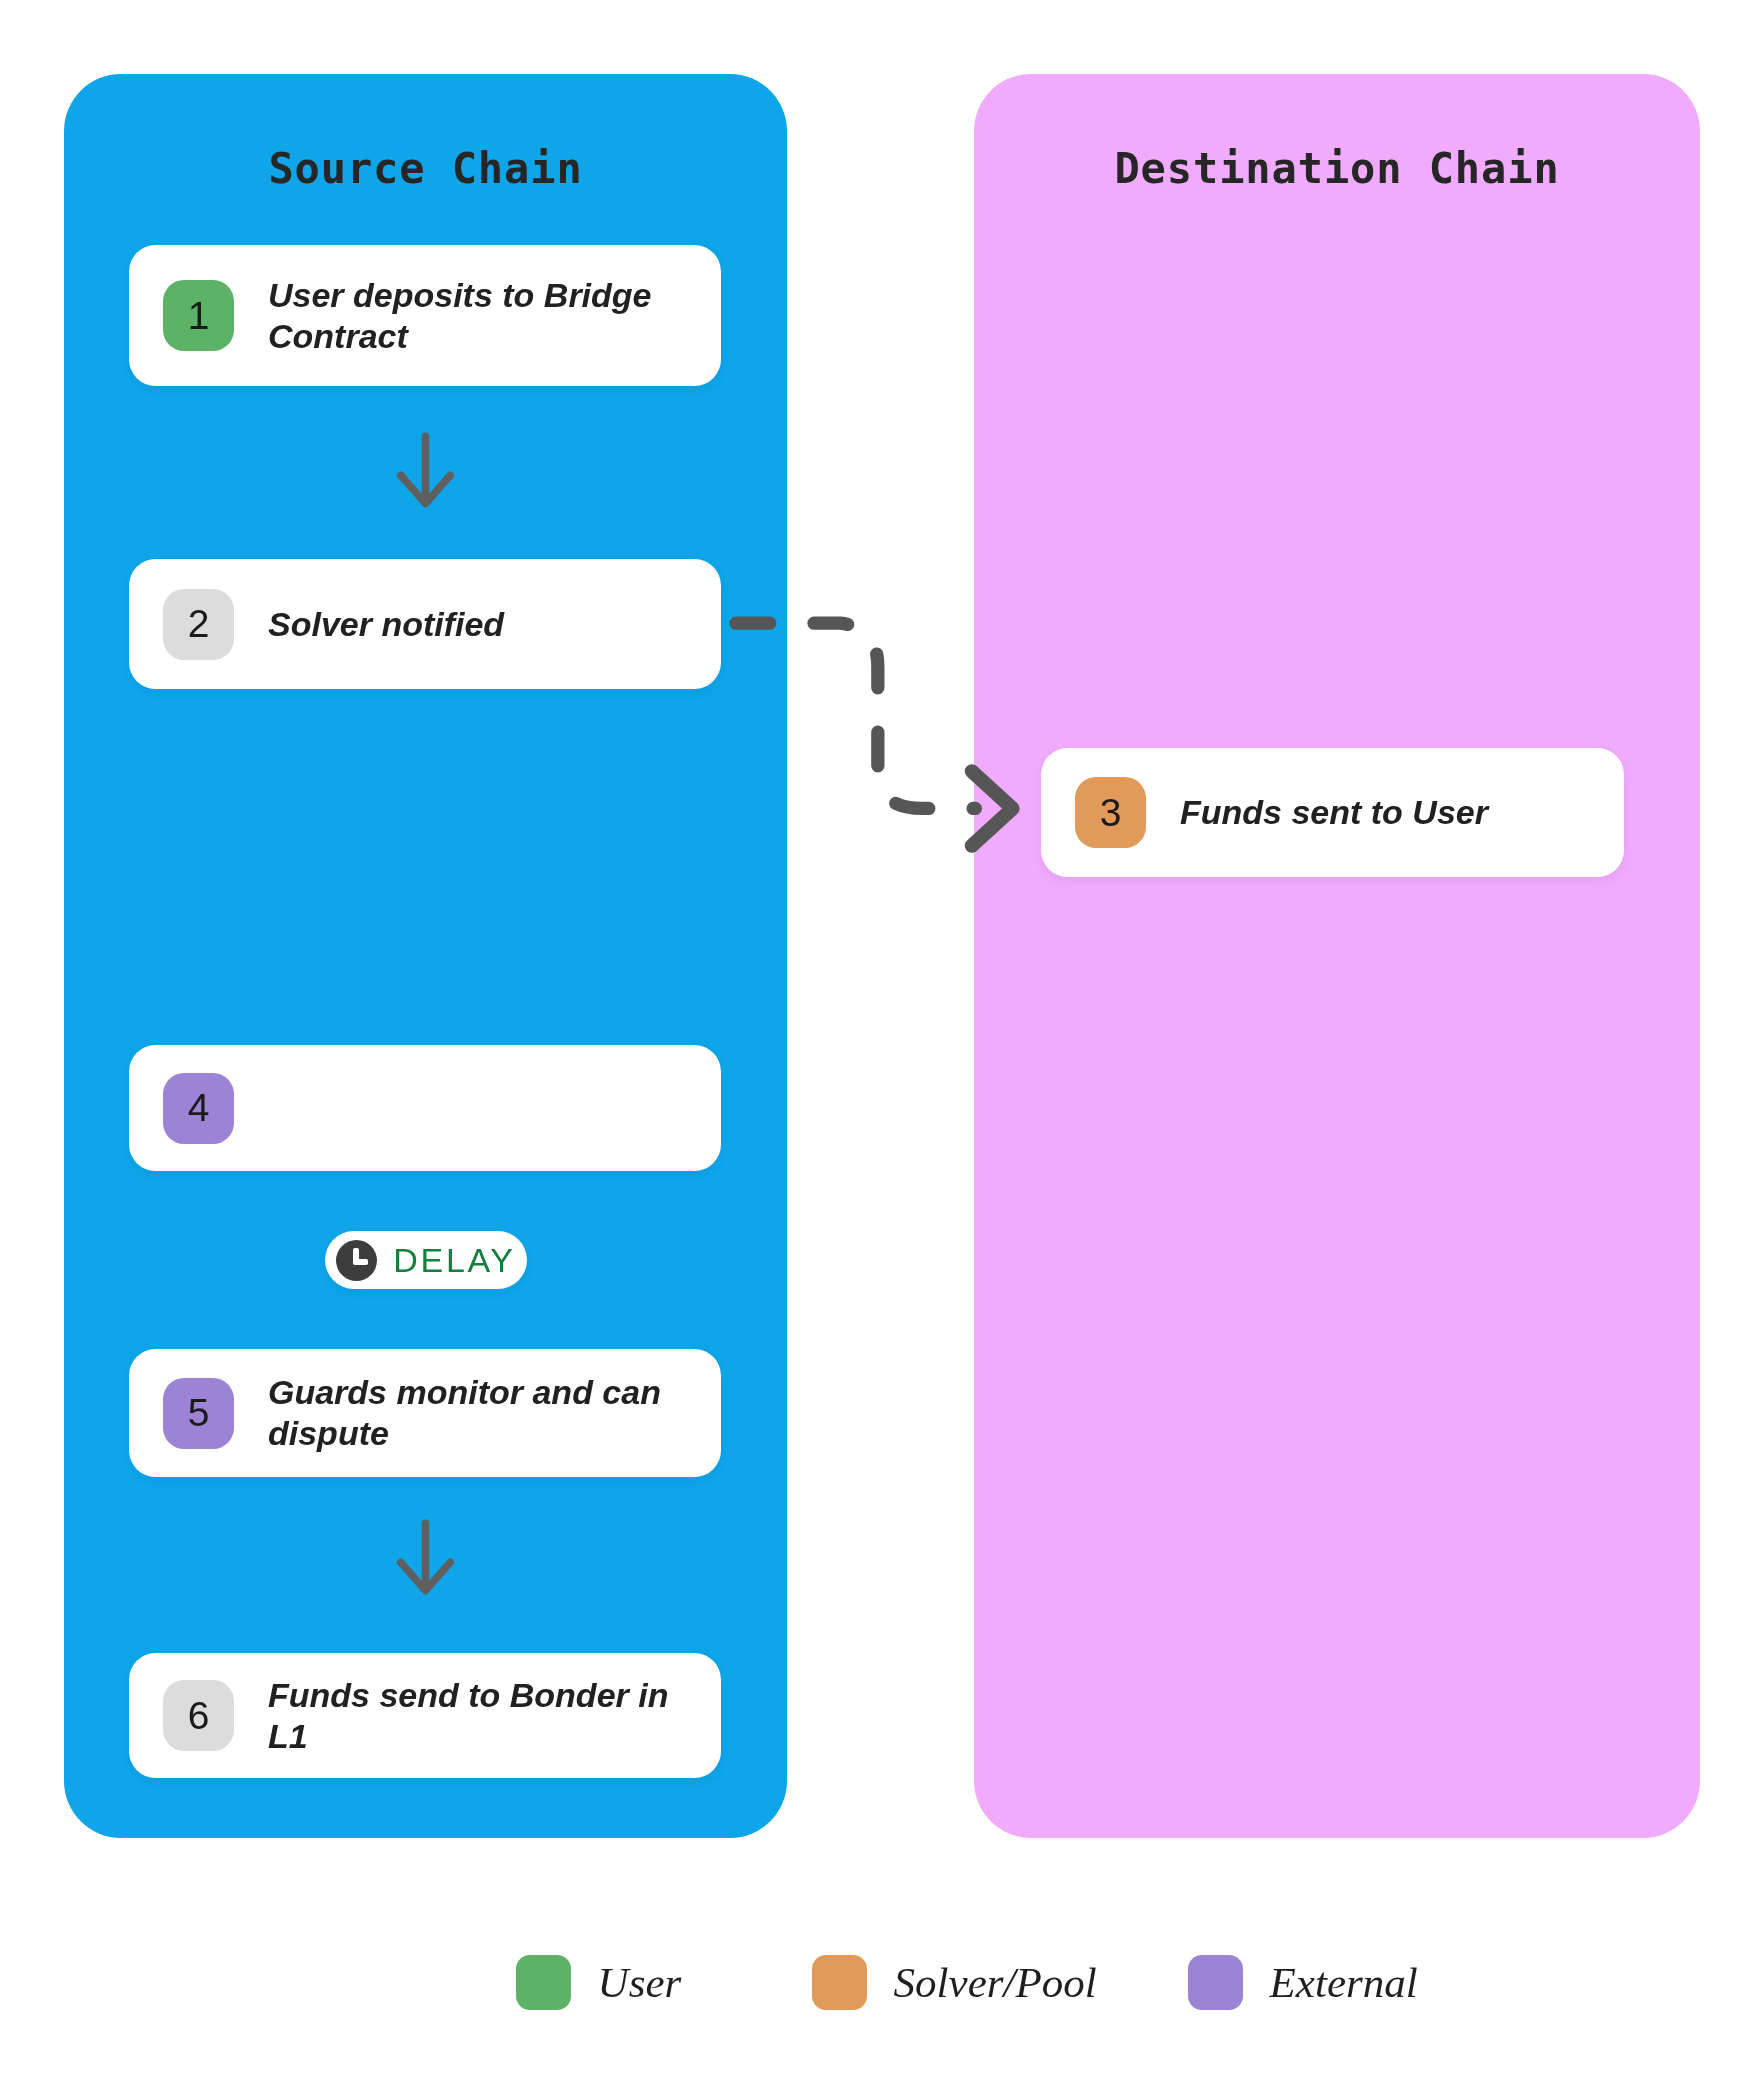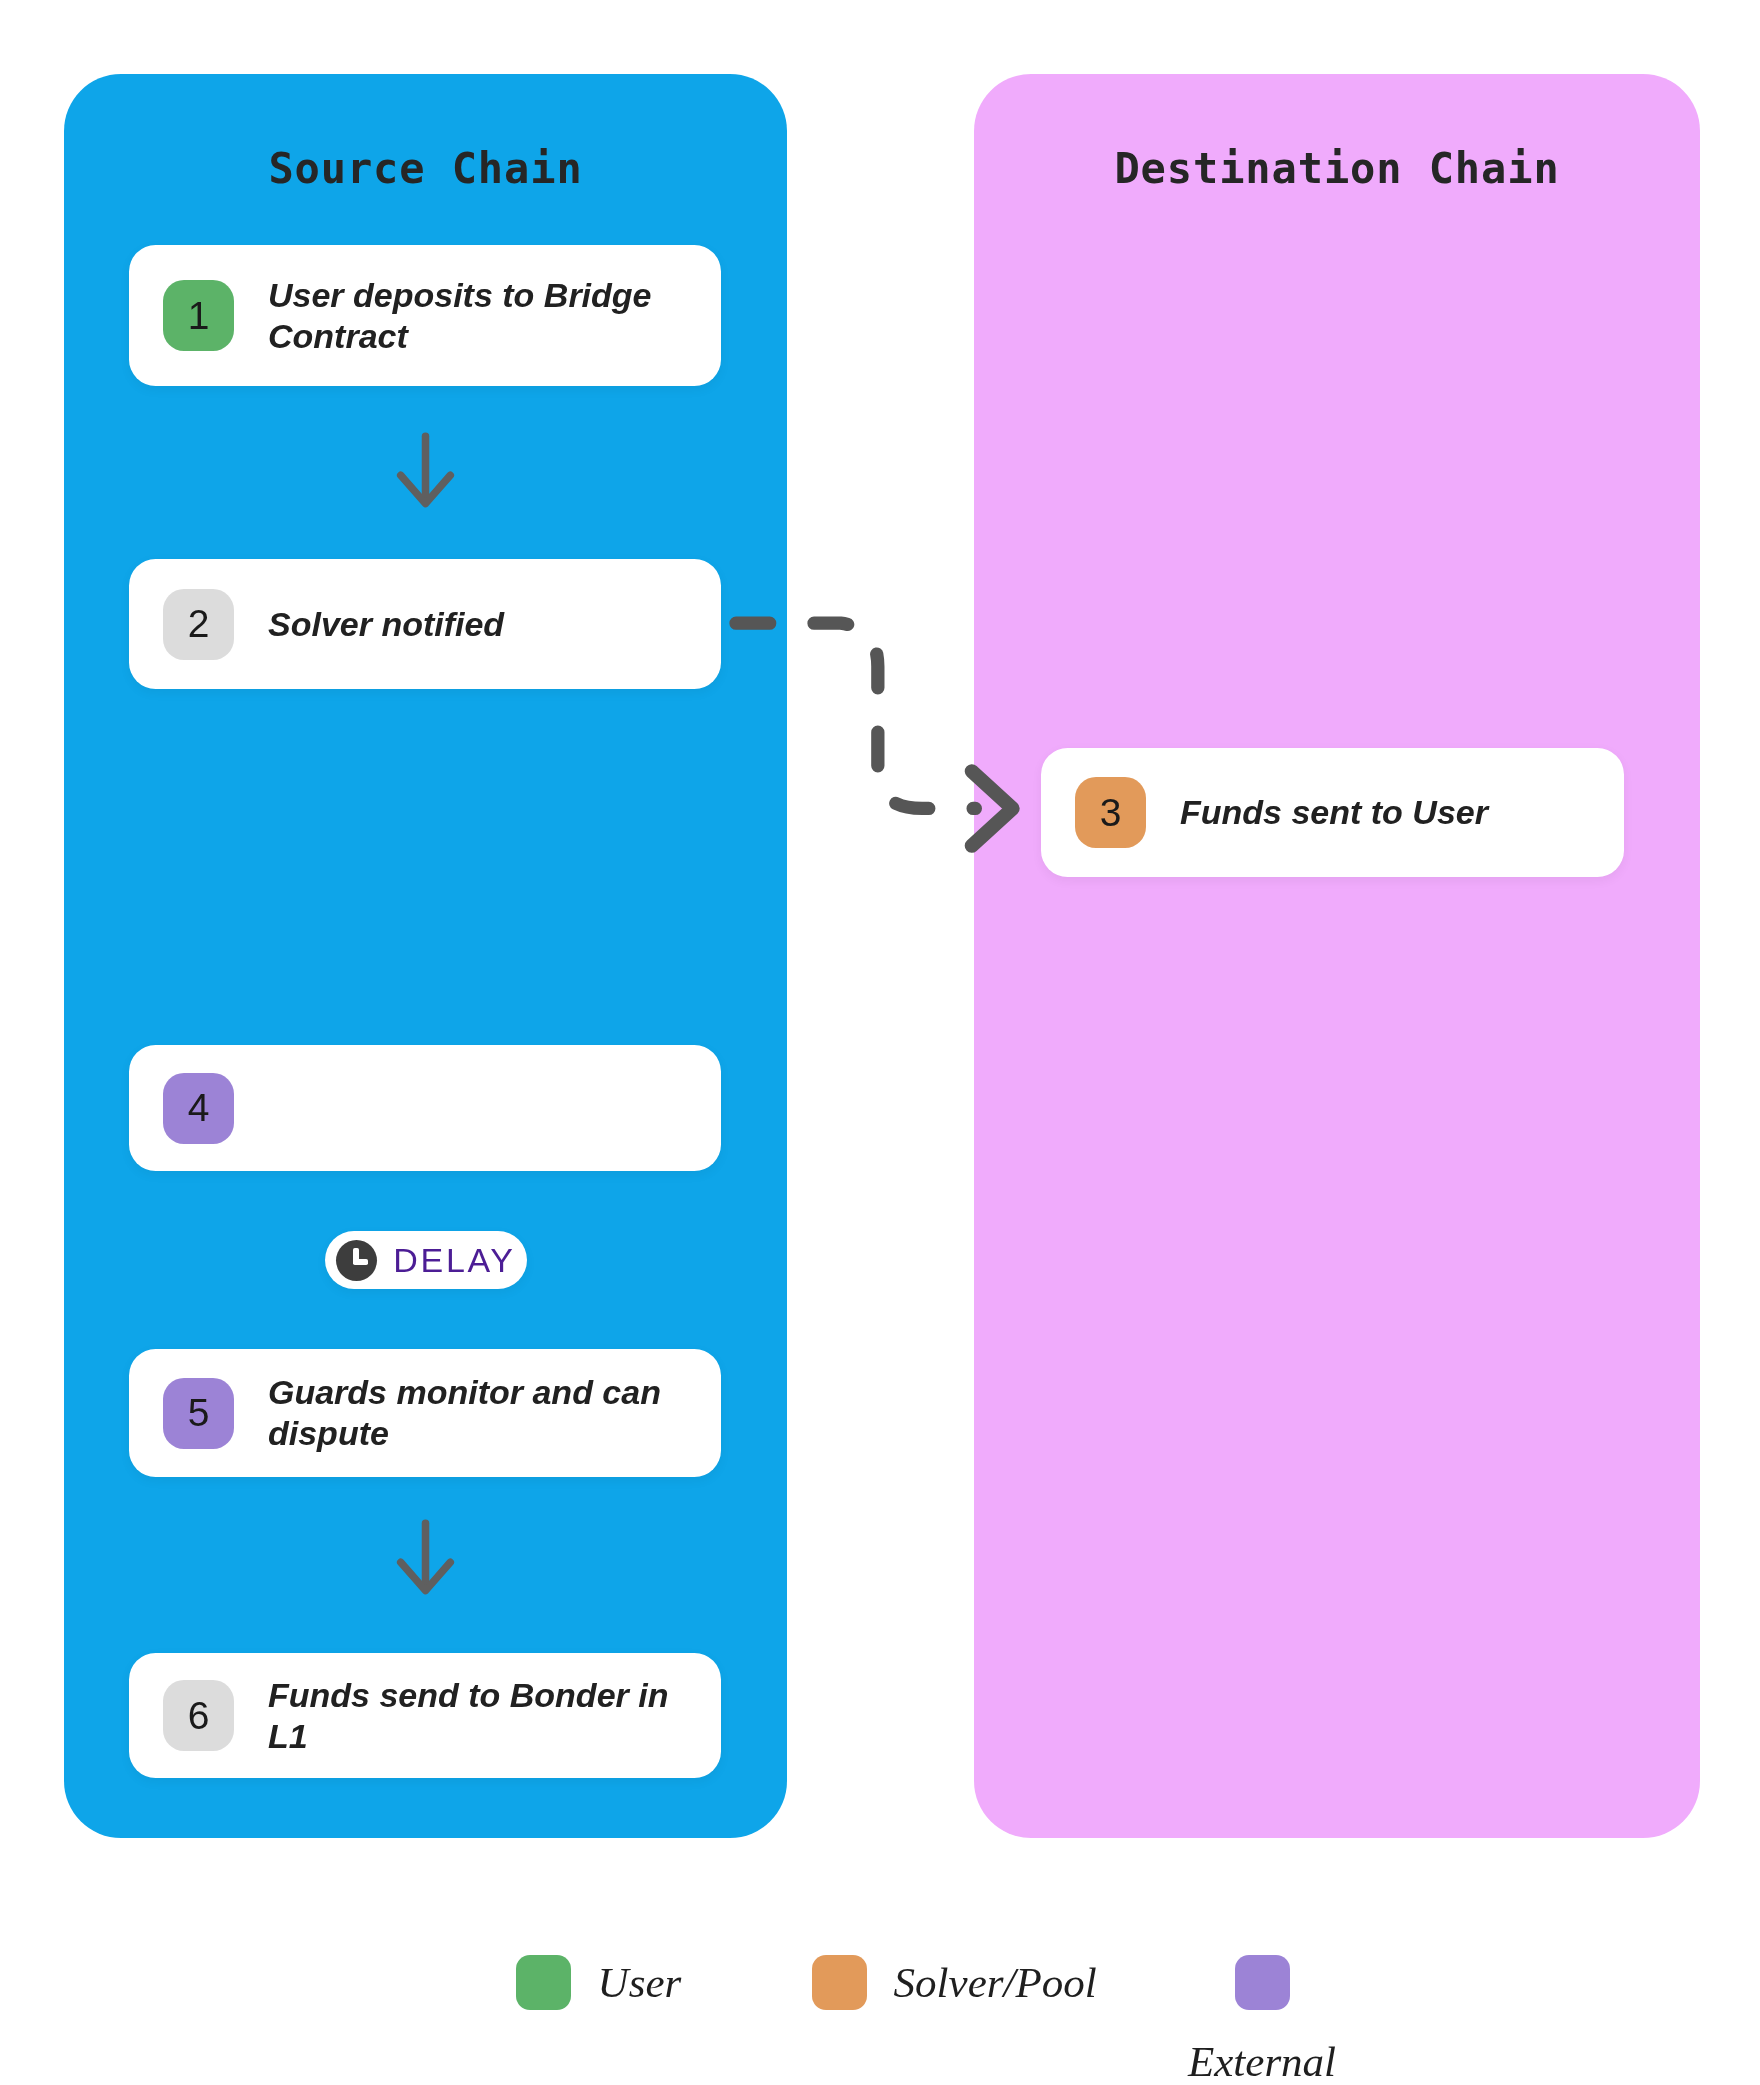--- a/index.html
+++ b/index.html
@@ -129,35 +129,35 @@
     content: "";
     position: absolute;
     left: 17px; top: 19.5px;
     width: 15px; height: 6.2px;
     background: #ffffff;
     border-radius: 1.8px;
   }
   .delay-label {
     font-size: 34px;
     letter-spacing: 2.7px;
-    color: #4c1d95;
+    color: #15803d;
   }
 
   
   .legend-item {
     position: absolute;
     top: 1955px;
     display: flex;
     align-items: center;
     gap: 26.6px;
     justify-content: space-between;
   }
   .legend-item-1 { left: 516px; }
   .legend-item-2 { left: 812px; }
-  .legend-item-3 { left: 1188px; flex-direction: column; }
+  .legend-item-3 { left: 1188px; }
   .legend-swatch {
     width: 55px;
     height: 55px;
     border-radius: 14px;
     flex: none;
   }
   .legend-label {
     font-family: "Liberation Serif", serif;
     font-style: italic;
     font-size: 43px;

